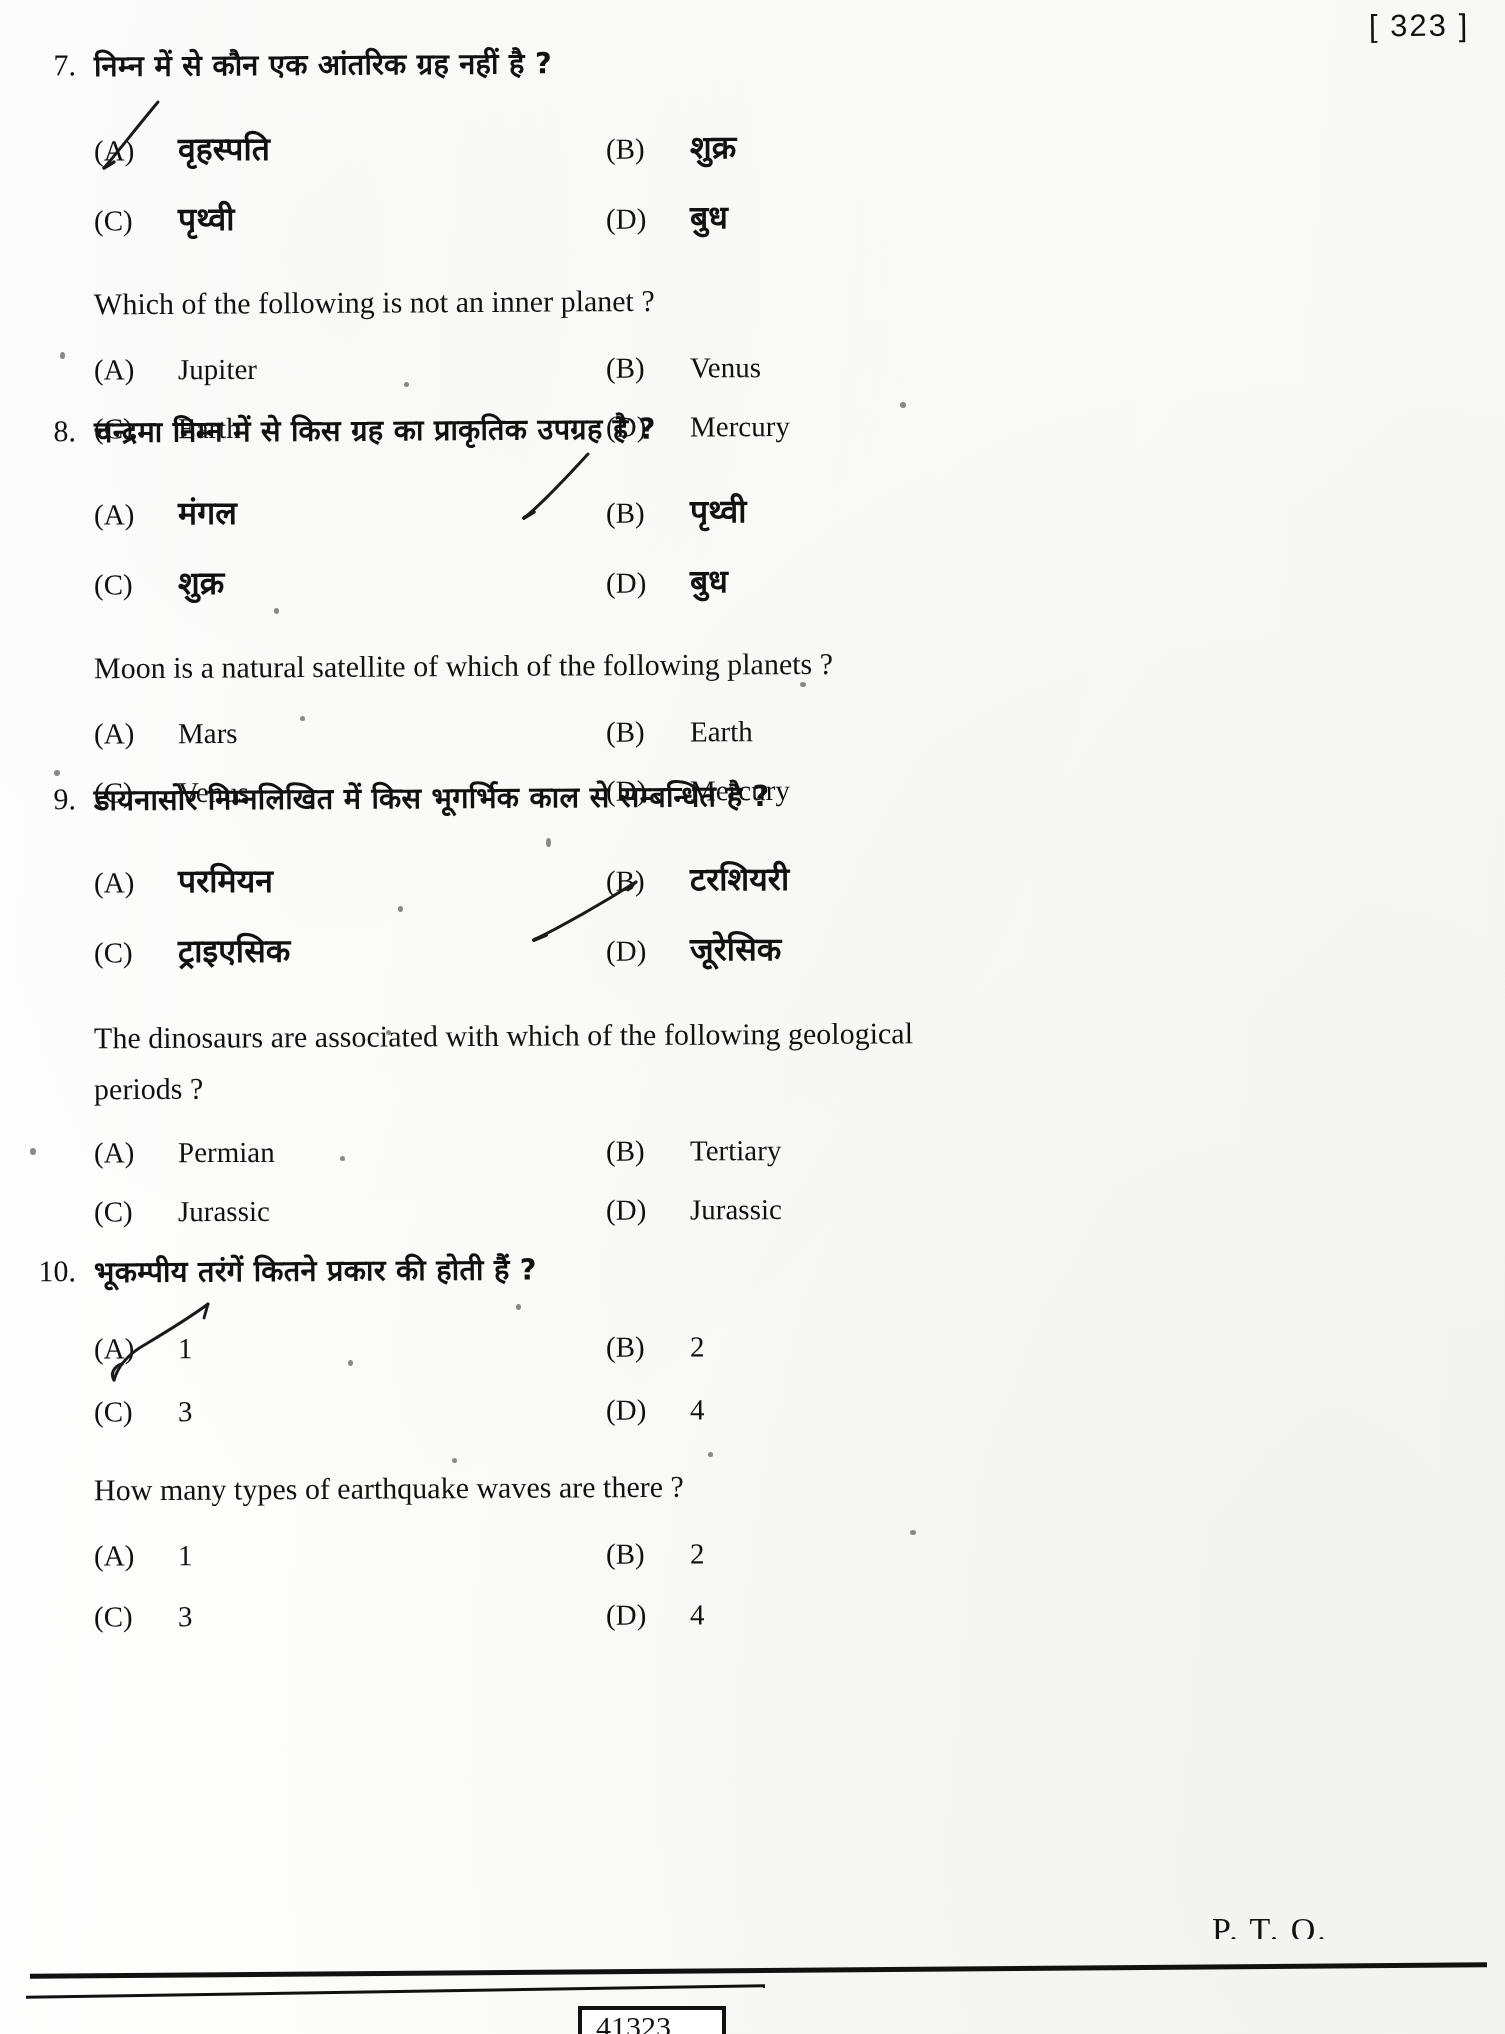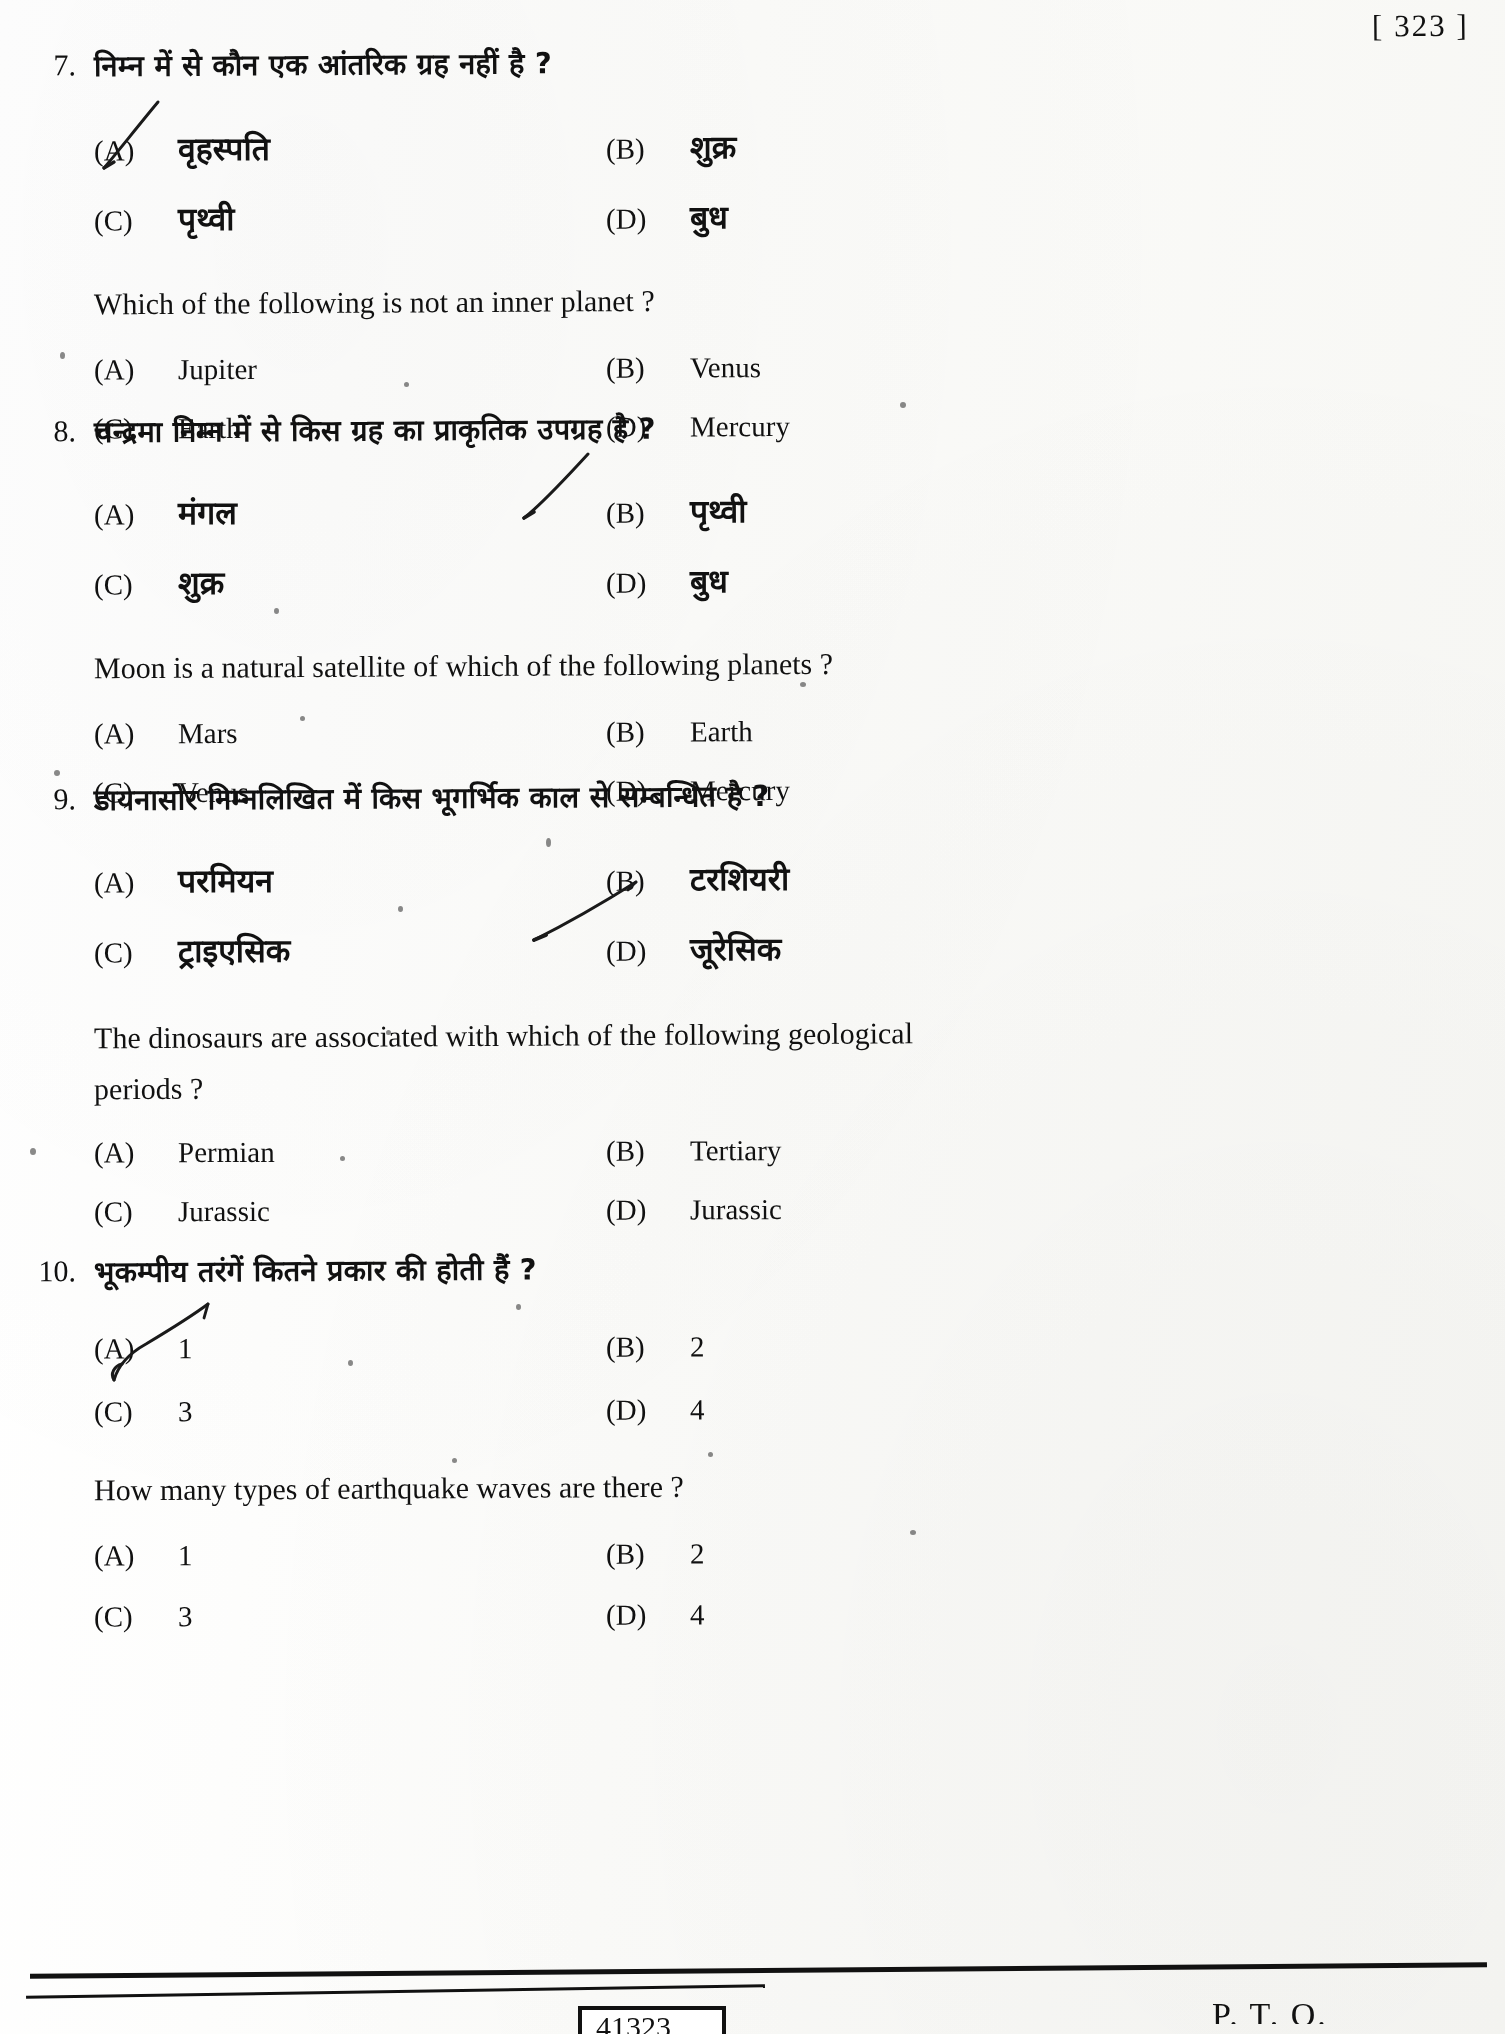--- a/index.html
+++ b/index.html
@@ -22,21 +22,21 @@
   }
   .page{
     position:absolute;inset:0;
     padding:0;
   }
   .page-number{
     position:absolute;
     top:8px;right:36px;
     font-size:31px;
     letter-spacing:2px;
-    font-family:Liberation Serif, serif;
+    font-family:Liberation Sans, sans-serif;
     transform:rotate(-0.5deg);
   }
 
   .qblock{position:absolute;left:0;right:0;}
 
   .qline{
     display:flex;
     align-items:flex-start;
   }
   .qnum{
@@ -405,15 +405,15 @@
   <div class="speck" style="left:708px;top:1452px;width:5px;height:5px;"></div>
   <div class="speck" style="left:452px;top:1458px;width:5px;height:5px;"></div>
   <div class="speck" style="left:910px;top:1530px;width:6px;height:5px;"></div>
 
   <div class="footer-rule" style="top:1968px;transform:rotate(-0.45deg);"></div>
   <div class="footer-rule second" style="left:26px;right:740px;top:1990px;transform:rotate(-0.9deg);"></div>
 
   <div class="footer-box" style="left:578px;top:2006px;width:140px;height:30px;"></div>
   <div class="footer-code" style="left:596px;top:2010px;width:120px;height:26px;">41323</div>
 
-  <div class="footer-page" style="left:1212px;top:1996px;width:240px;height:28px;">P. T. O.</div>
+  <div class="footer-page" style="left:1212px;top:1911px;width:240px;height:28px;">P. T. O.</div>
 
 </div>
 
 </body></html>

